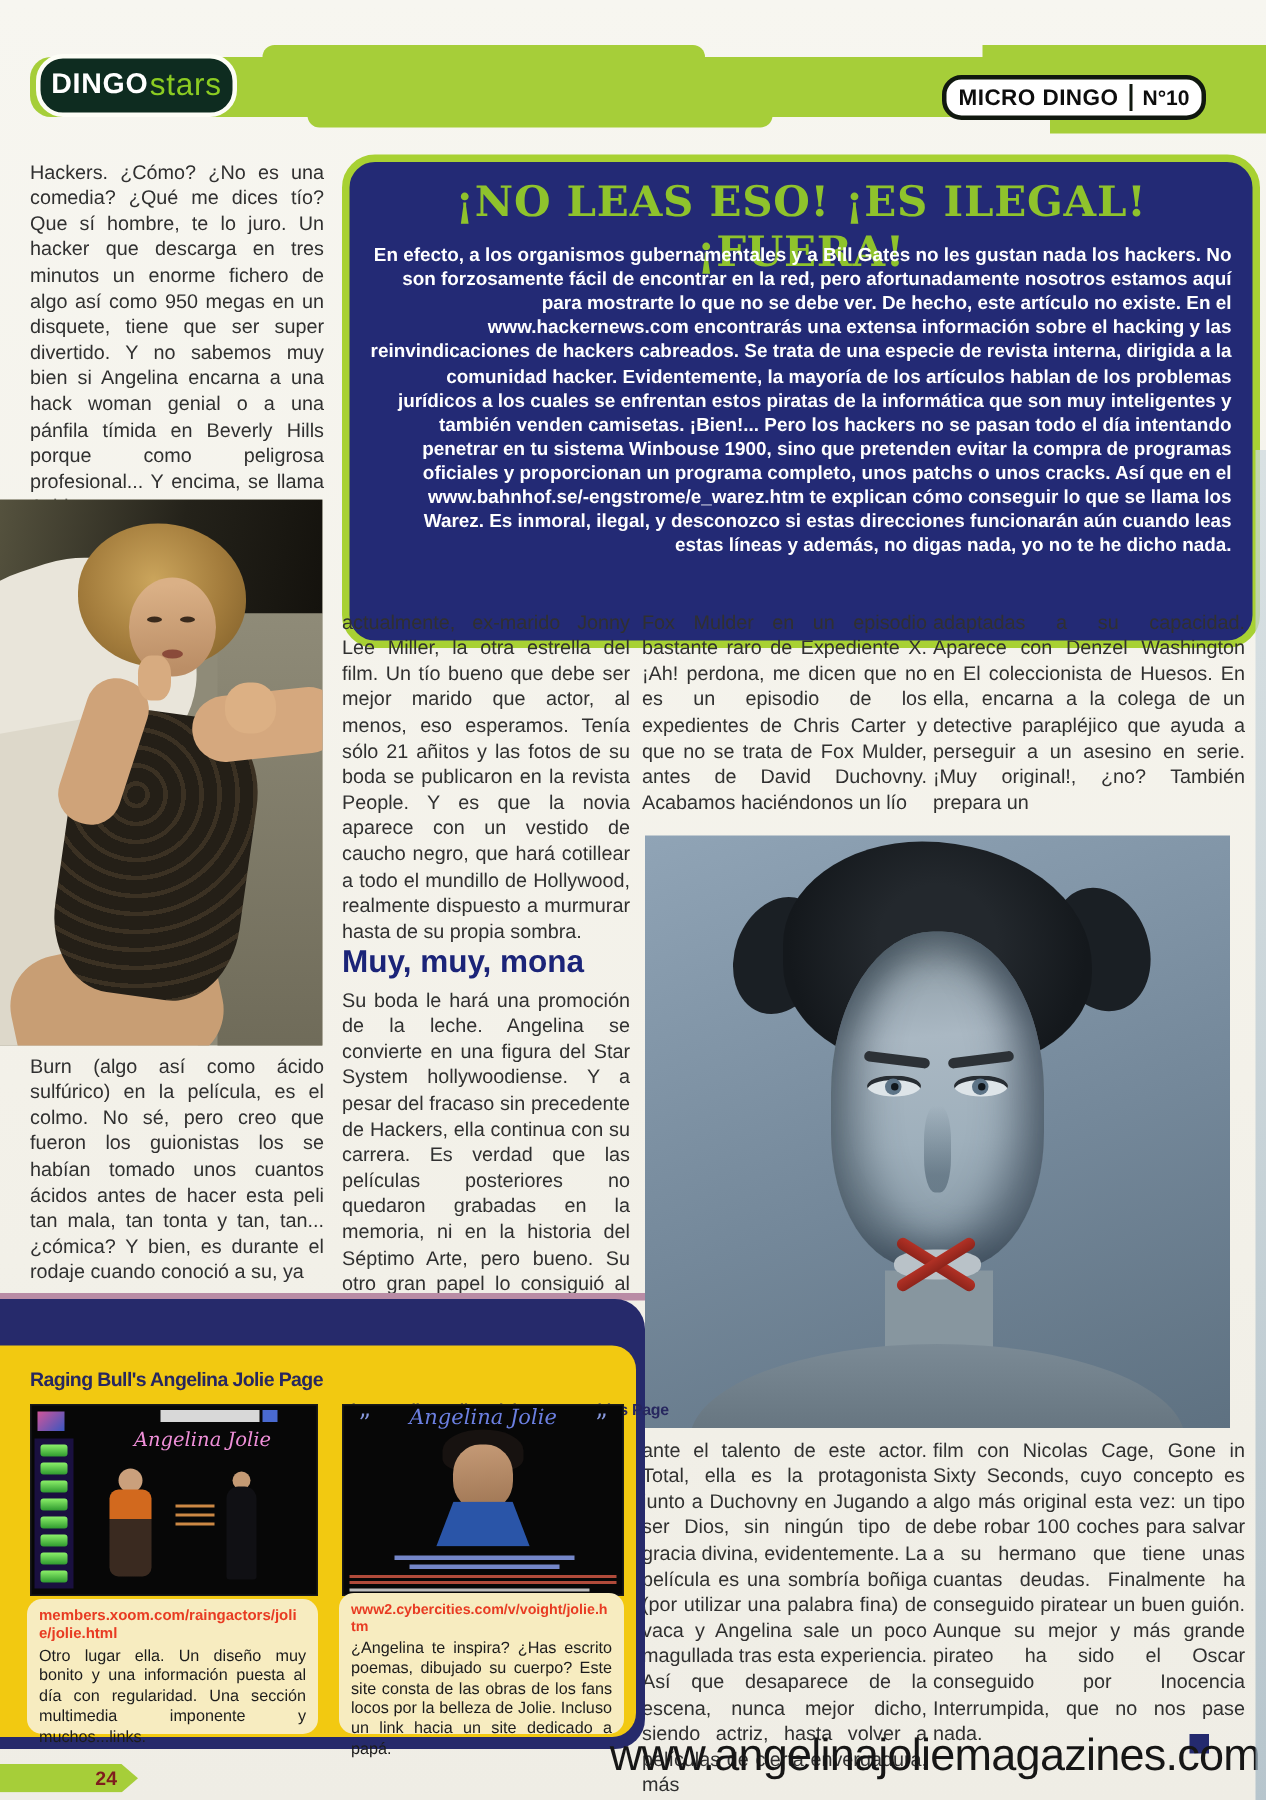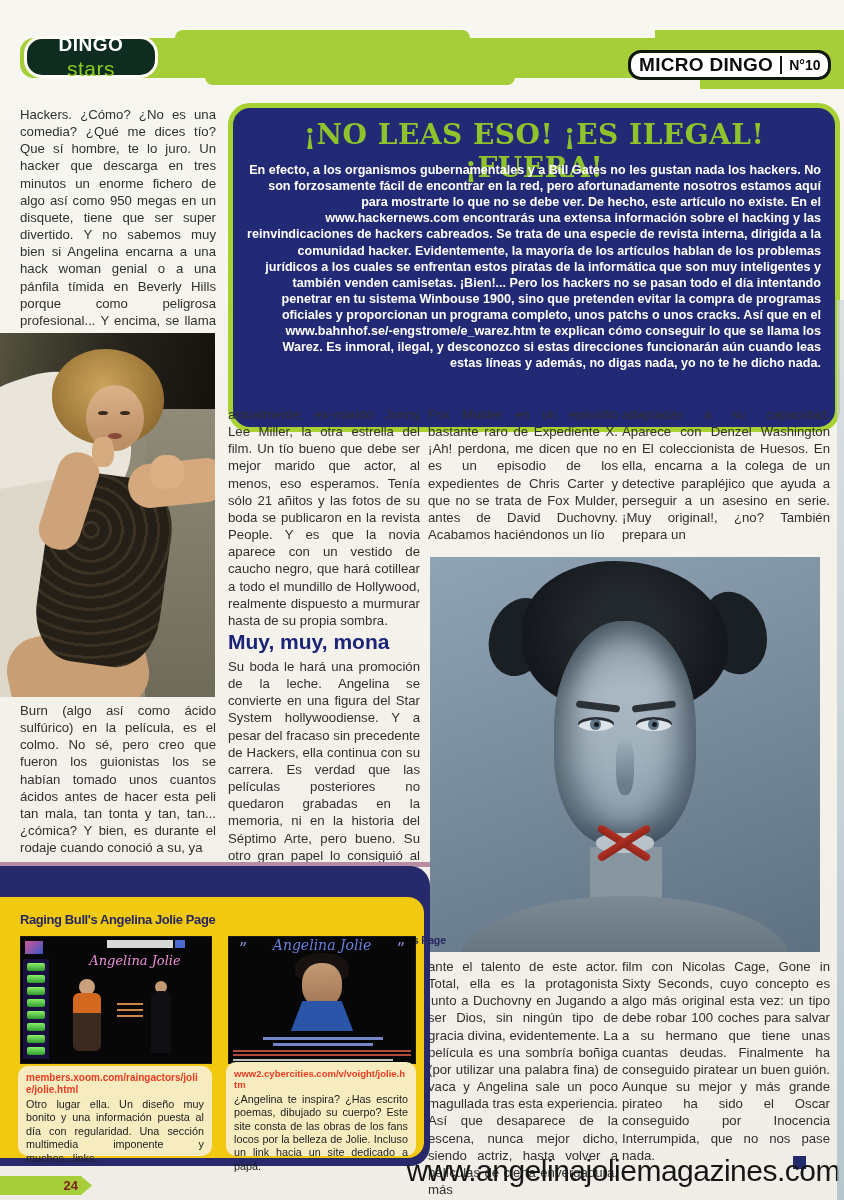--- a/index.html
+++ b/index.html
@@ -8,26 +8,26 @@
         font-family:"Liberation Sans",sans-serif;color:#2b2b2b;}
   .abs{position:absolute;}
 
   
   .banner-main{left:20px;top:38px;width:824px;height:40px;background:#a6ce39;border-radius:14px 0 0 14px;}
   .banner-tab1{left:175px;top:30px;width:295px;height:12px;background:#a6ce39;border-radius:8px 8px 0 0;}
   .banner-tab2{left:655px;top:30px;width:189px;height:12px;background:#a6ce39;}
   .banner-lip1{left:205px;top:76px;width:310px;height:9px;background:#a6ce39;border-radius:0 0 8px 8px;}
   .banner-lip2{left:700px;top:76px;width:144px;height:13px;background:#a6ce39;}
   .logo-pill{left:24px;top:36px;width:128px;height:36px;background:#0e2c20;border:3px solid #fdfdf6;
-             border-radius:18px;display:flex;align-items:center;justify-content:center;gap:1px;flex-direction:column;}
+             border-radius:18px;display:flex;align-items:center;justify-content:center;gap:1px;}
   .logo-dingo{color:#ffffff;font-weight:bold;font-size:19px;letter-spacing:.5px;}
   .logo-stars{color:#8ccc22;font-weight:normal;font-size:21px;letter-spacing:.5px;}
   .badge{left:628px;top:50px;height:24px;background:#ffffff;border:3px solid #10180f;border-radius:13px;
          display:flex;align-items:center;padding:0 8px;gap:7px;}
-  .badge-title{color:#0d0d0d;font-weight:bold;font-size:19px;letter-spacing:.3px;white-space:nowrap;}
+  .badge-title{color:#0d0d0d;font-weight:bold;font-size:15px;letter-spacing:.3px;white-space:nowrap;}
   .badge-divider{width:2px;height:18px;background:#10180f;}
   .badge-issue{color:#0d0d0d;font-weight:bold;font-size:14px;white-space:nowrap;}
 
   
   .coltext{font-size:13.2px;line-height:1.3;text-align:justify;color:#303030;margin:0;}
   .c-intro{left:20px;top:106px;width:196px;}
   .c-left2{left:20px;top:702px;width:196px;}
   .c2a{left:228px;top:406px;width:192px;}
   .c2h{left:228px;top:630px;width:192px;font-size:21px;font-weight:bold;color:#1b2478;margin:0;}
   .c2b{left:228px;top:658px;width:192px;}

